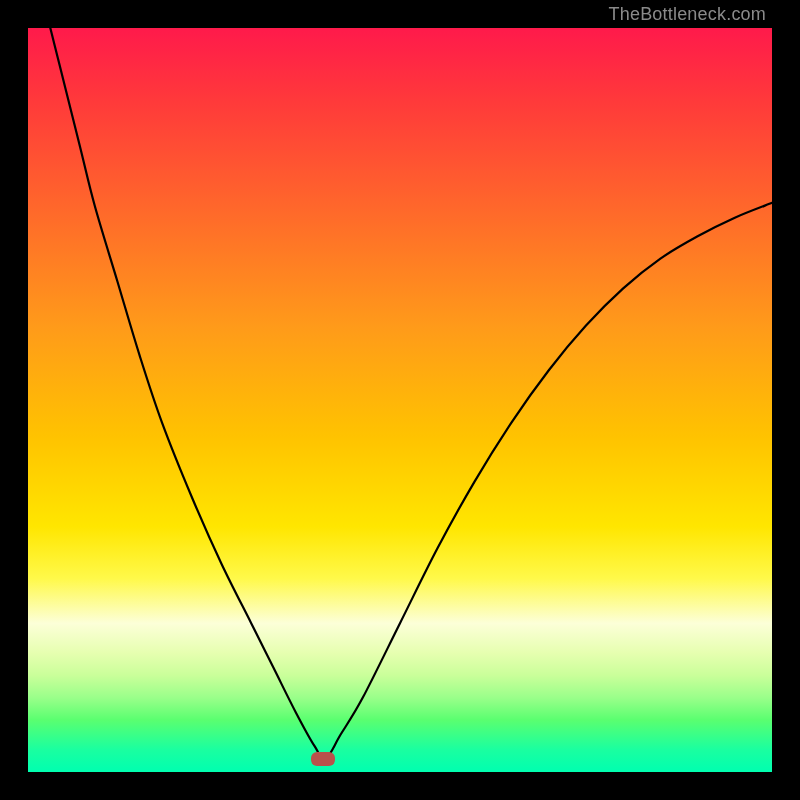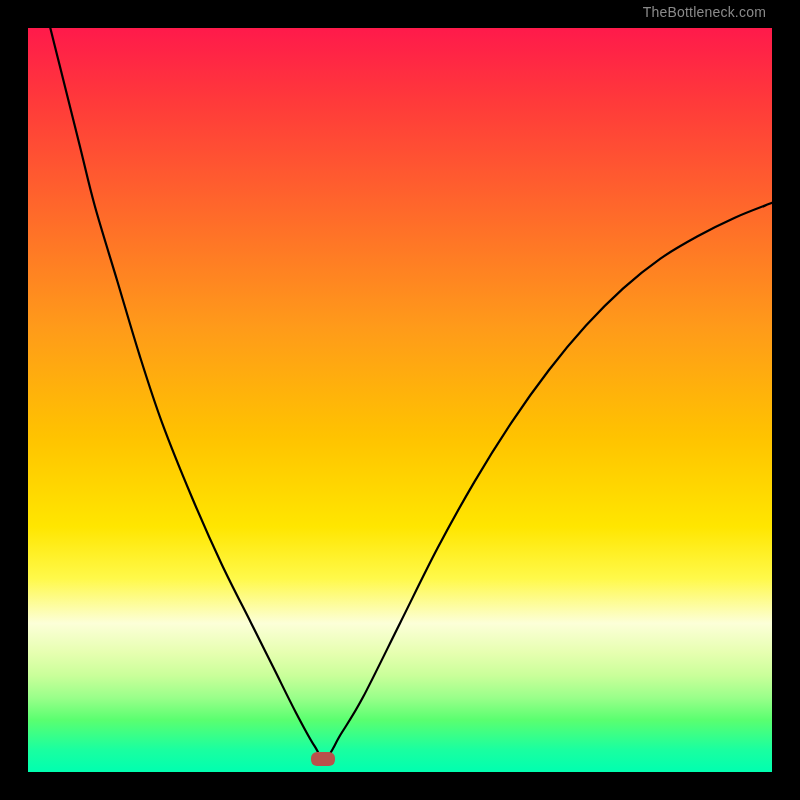--- a/index.html
+++ b/index.html
@@ -40,21 +40,21 @@
       #5aff70 93%,
       #1affa0 97%,
       #00ffb0 100%
     );
   }
   .watermark {
     position: absolute;
     top: 4px;
     right: 34px;
     color: #8a8a8a;
-    font-size: 14px;
+    font-size: 18px;
     letter-spacing: 0.2px;
     text-align: center;
     font-weight: 500;
   }
   svg.curve {
     position: absolute;
     top: 28px;
     left: 28px;
     width: 744px;
     height: 744px;

